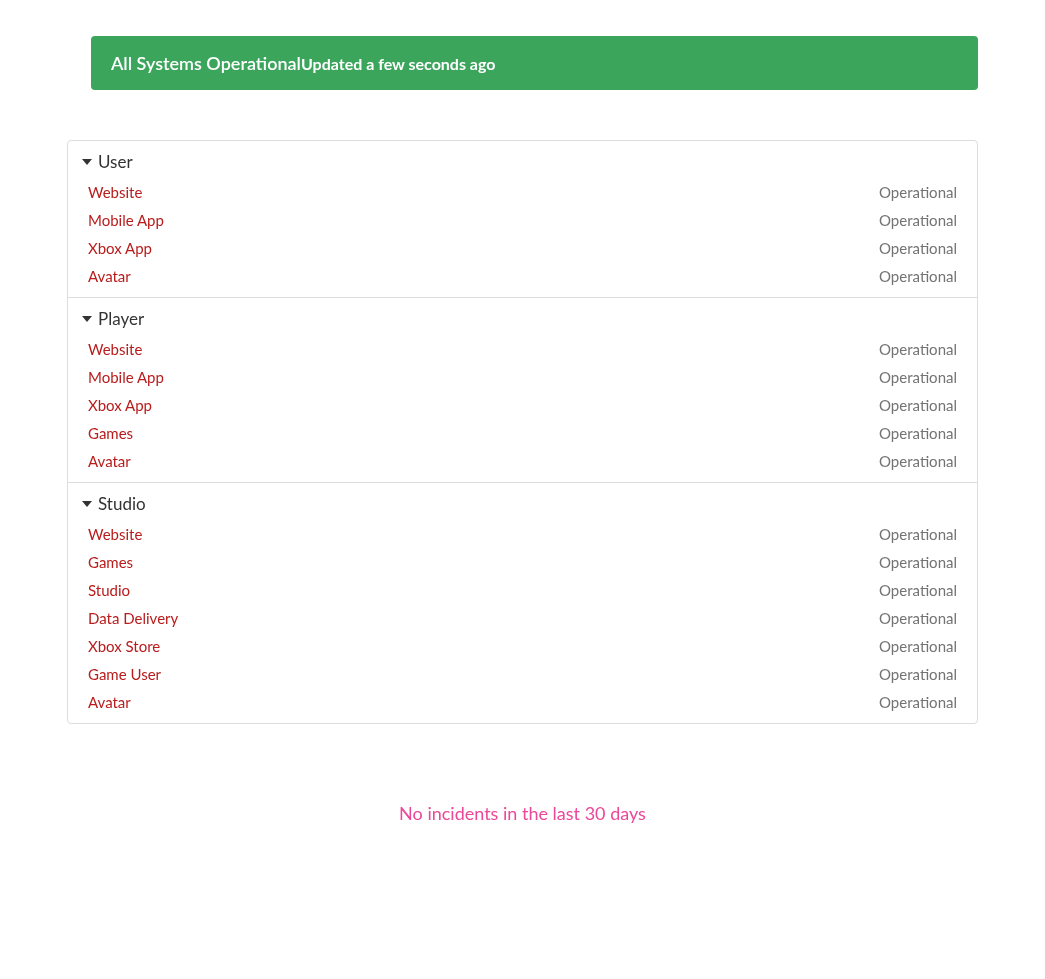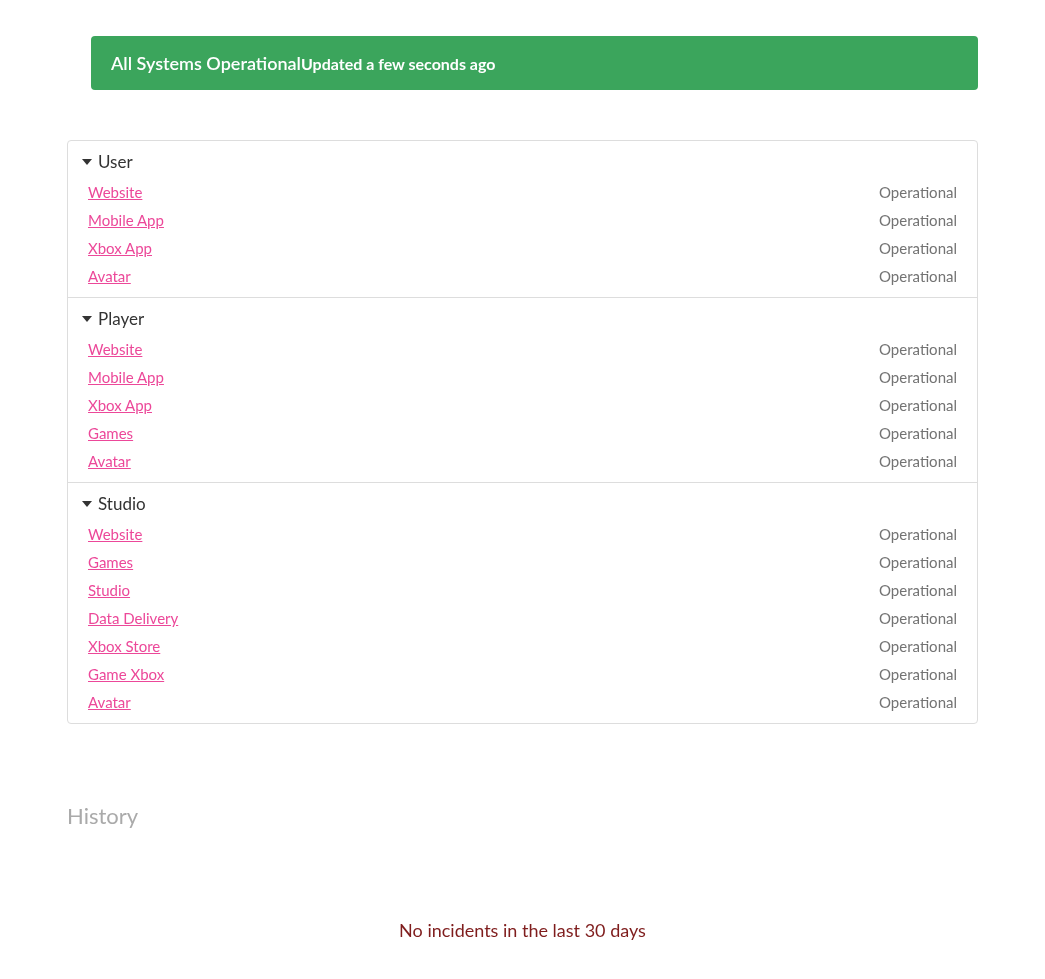--- a/index.html
+++ b/index.html
@@ -63,40 +63,39 @@
       display: flex;
       justify-content: space-between;
       align-items: center;
       padding: 5px 20px 5px 20px;
       font-size: 15px;
     }
     .component-item:last-child {
       padding-bottom: 12px;
     }
     .component-name {
-      color: #ec4899;
-      text-decoration: underline;
+      color: #b91c1c;
     }
     .component-status {
       color: #737373;
       font-size: 15px;
     }
     .history-section {
       margin-top: 78px;
     }
     .history-title {
       font-size: 22px;
       color: #aaa;
       font-weight: 400;
       margin-bottom: 90px;
     }
     .no-incidents {
       text-align: center;
       font-size: 18px;
-      color: #7f1d1d;
+      color: #ec4899;
     }
   </style>
 </head>
 <body>
 
 <div class="status-banner">
   <span class="title">All Systems Operational</span>
   <span class="updated">Updated a few seconds ago</span>
 </div>
 
@@ -171,27 +170,26 @@
     </div>
     <div class="component-item">
       <span class="component-name">Data Delivery</span>
       <span class="component-status">Operational</span>
     </div>
     <div class="component-item">
       <span class="component-name">Xbox Store</span>
       <span class="component-status">Operational</span>
     </div>
     <div class="component-item">
-      <span class="component-name">Game Xbox</span>
+      <span class="component-name">Game User</span>
       <span class="component-status">Operational</span>
     </div>
     <div class="component-item">
       <span class="component-name">Avatar</span>
       <span class="component-status">Operational</span>
     </div>
   </div>
 
 </div>
 
 <div class="history-section">
-  <h2 class="history-title">History</h2>
   <div class="no-incidents">No incidents in the last 30 days</div>
 </div>
 
 </body></html>

